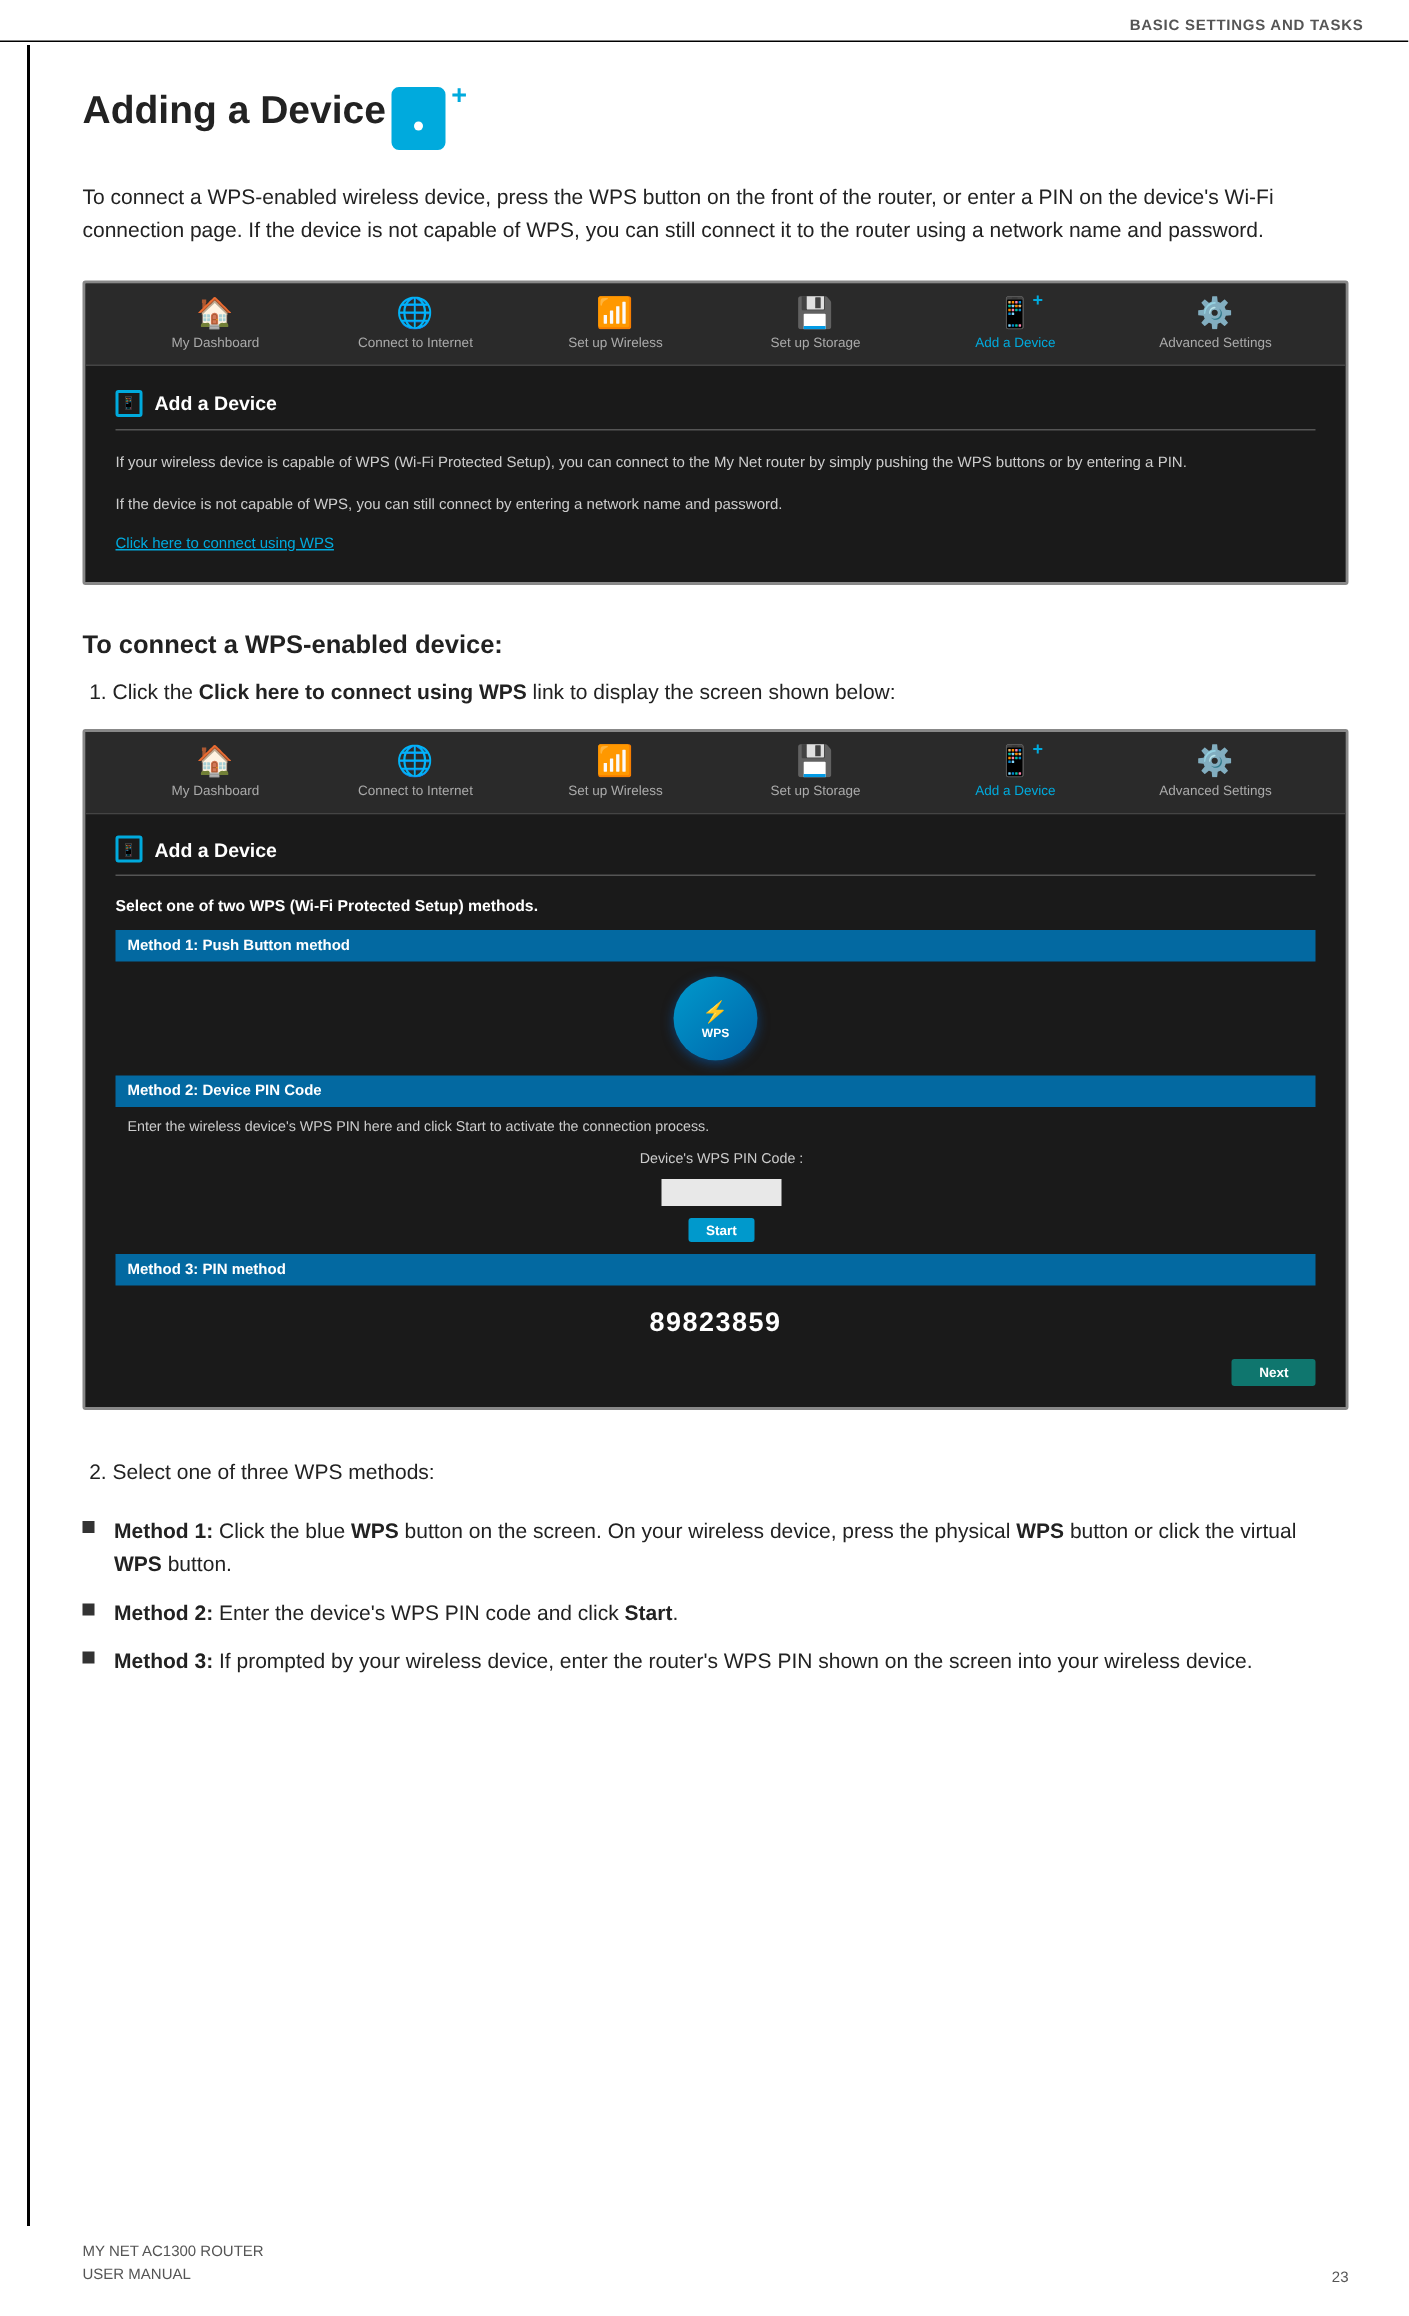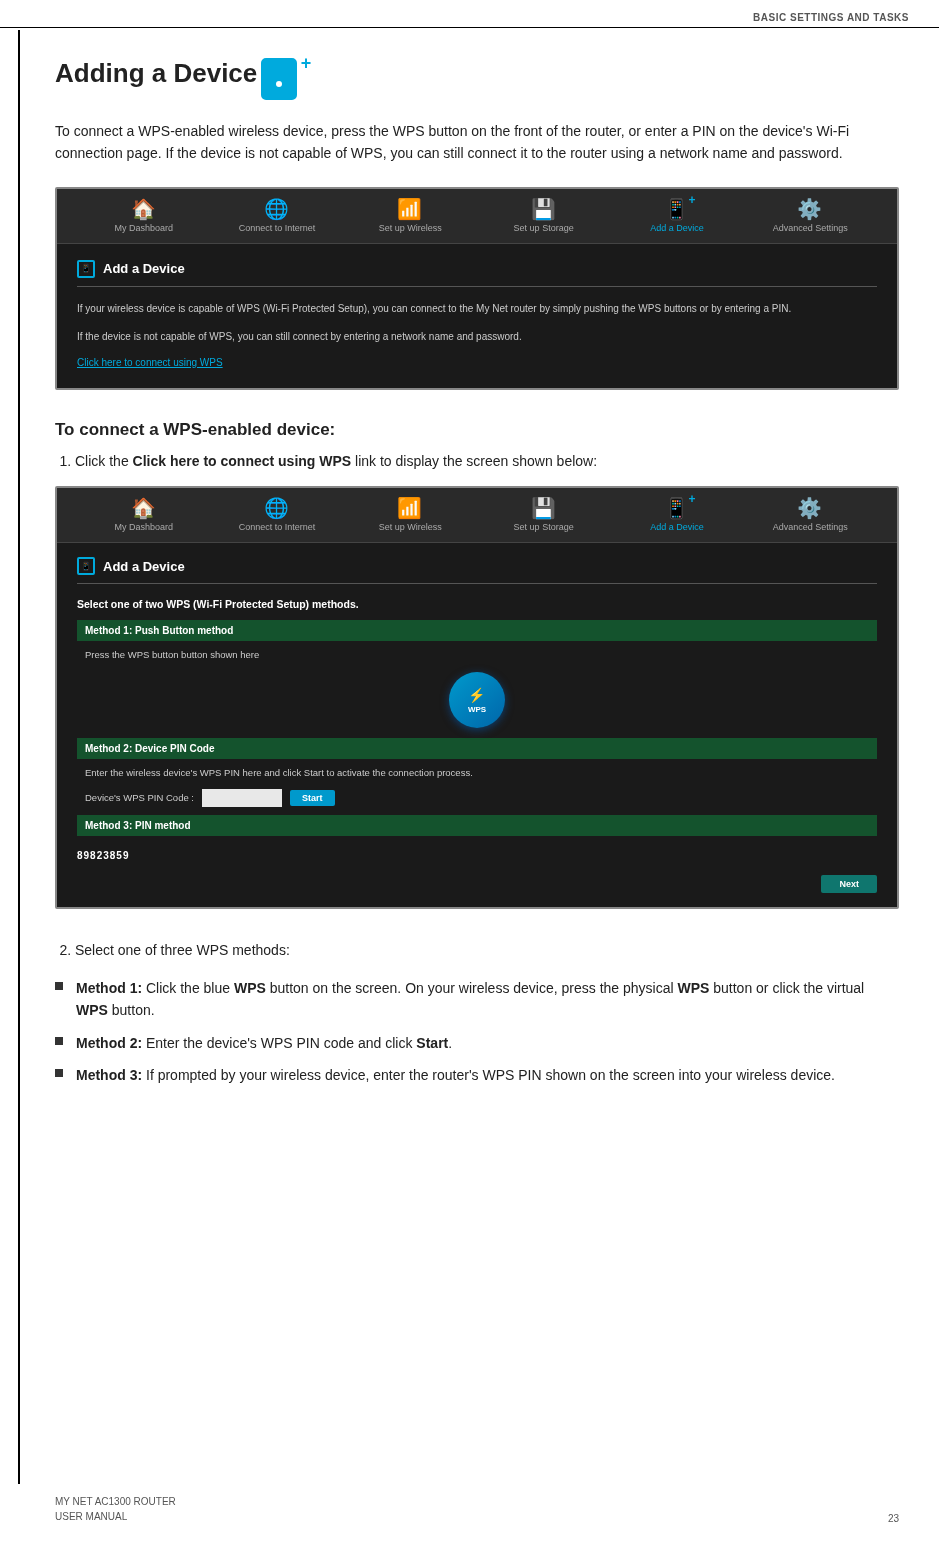--- a/index.html
+++ b/index.html
@@ -228,21 +228,21 @@
       color: #fff;
       font-size: 10.5px;
       font-weight: bold;
       margin-bottom: 10px;
     }
 
     .wps-method-title {
       color: #fff;
       font-size: 10px;
       font-weight: bold;
-      background: #14532d;
+      background: #0369a1;
       padding: 5px 8px;
       margin-bottom: 6px;
       margin-top: 8px;
     }
 
     .wps-method-body {
       color: #ccc;
       font-size: 9.5px;
       line-height: 1.6;
       padding-left: 8px;
@@ -274,20 +274,21 @@
     .wps-circle-btn .bolt {
       font-size: 14px;
     }
 
     .wps-pin-row {
       display: flex;
       align-items: center;
       gap: 8px;
       padding-left: 8px;
       margin-bottom: 6px;
+      flex-direction: column;
     }
 
     .wps-pin-label {
       color: #ccc;
       font-size: 9.5px;
       white-space: nowrap;
     }
 
     .wps-pin-input {
       background: #e8e8e8;
@@ -302,22 +303,23 @@
       color: #fff;
       font-size: 9px;
       font-weight: bold;
       padding: 3px 12px;
       border: none;
       border-radius: 2px;
     }
 
     .wps-pin-code {
       color: #fff;
-      font-size: 10px;
-      font-weight: bold;
+      font-size: 18px;
+      font-weight: bold;
+      text-align: center;
       padding: 8px 0;
       letter-spacing: 1px;
     }
 
     .wps-next-row {
       display: flex;
       justify-content: flex-end;
       margin-top: 6px;
     }
 
@@ -479,21 +481,20 @@
       </div>
     </div>
     <div class="wps-content">
       <div class="router-section-title">
         <div class="router-section-icon">📱</div>
         <span>Add a Device</span>
       </div>
       <p class="wps-intro">Select one of two WPS (Wi-Fi Protected Setup) methods.</p>
 
       <div class="wps-method-title">Method 1: Push Button method</div>
-      <p class="wps-method-body">Press the WPS button   button shown here</p>
       <div class="wps-button-container">
         <div class="wps-circle-btn">
           <span class="bolt">⚡</span>
           <span>WPS</span>
         </div>
       </div>
 
       <div class="wps-method-title">Method 2: Device PIN Code</div>
       <p class="wps-method-body">Enter the wireless device's WPS PIN here and click Start to activate the connection process.</p>
       <div class="wps-pin-row">

